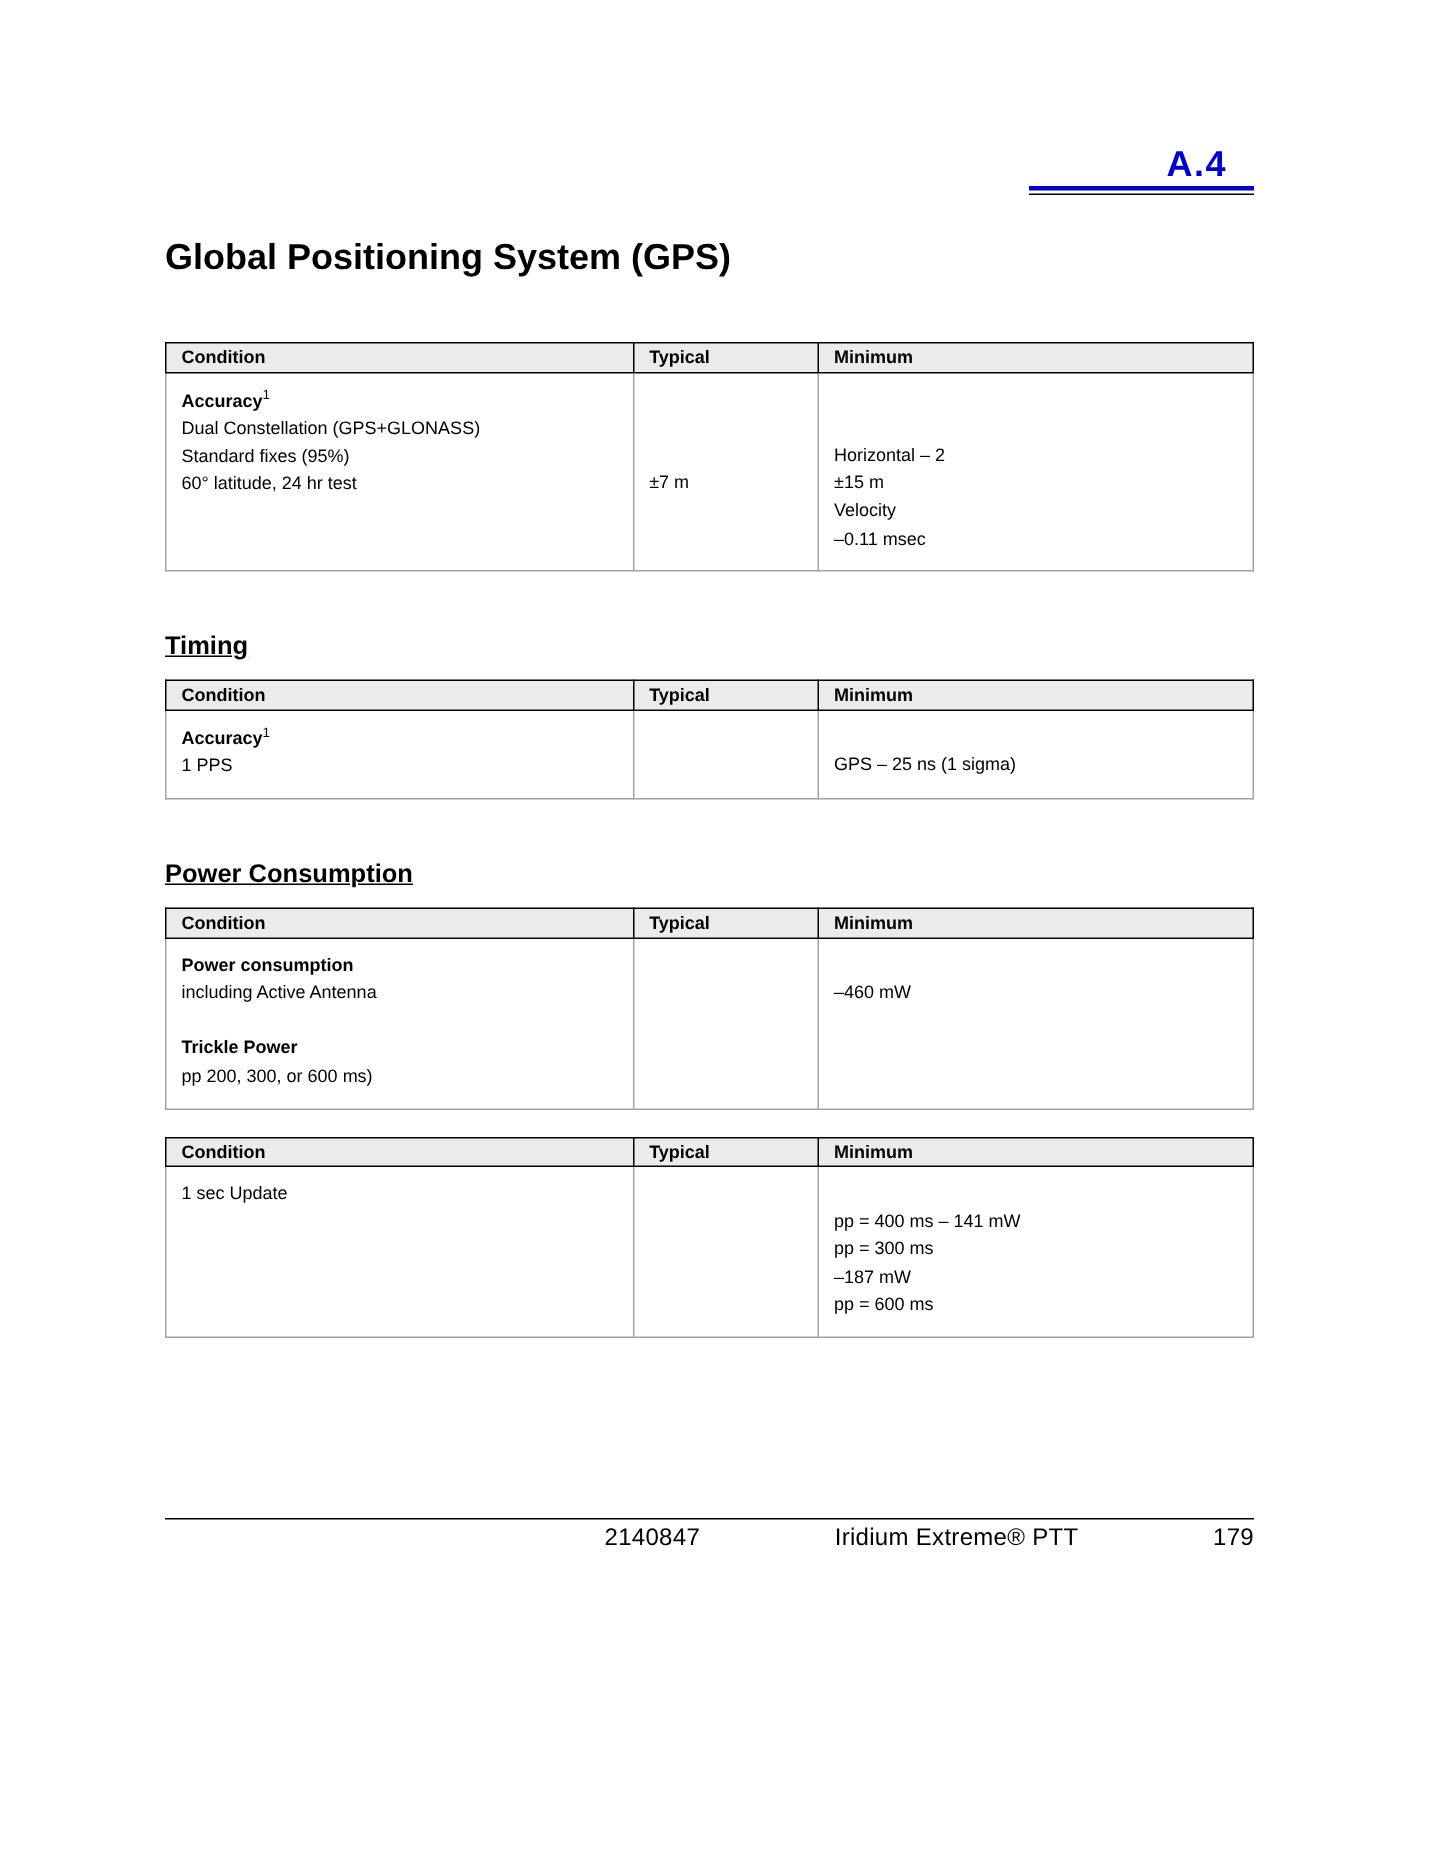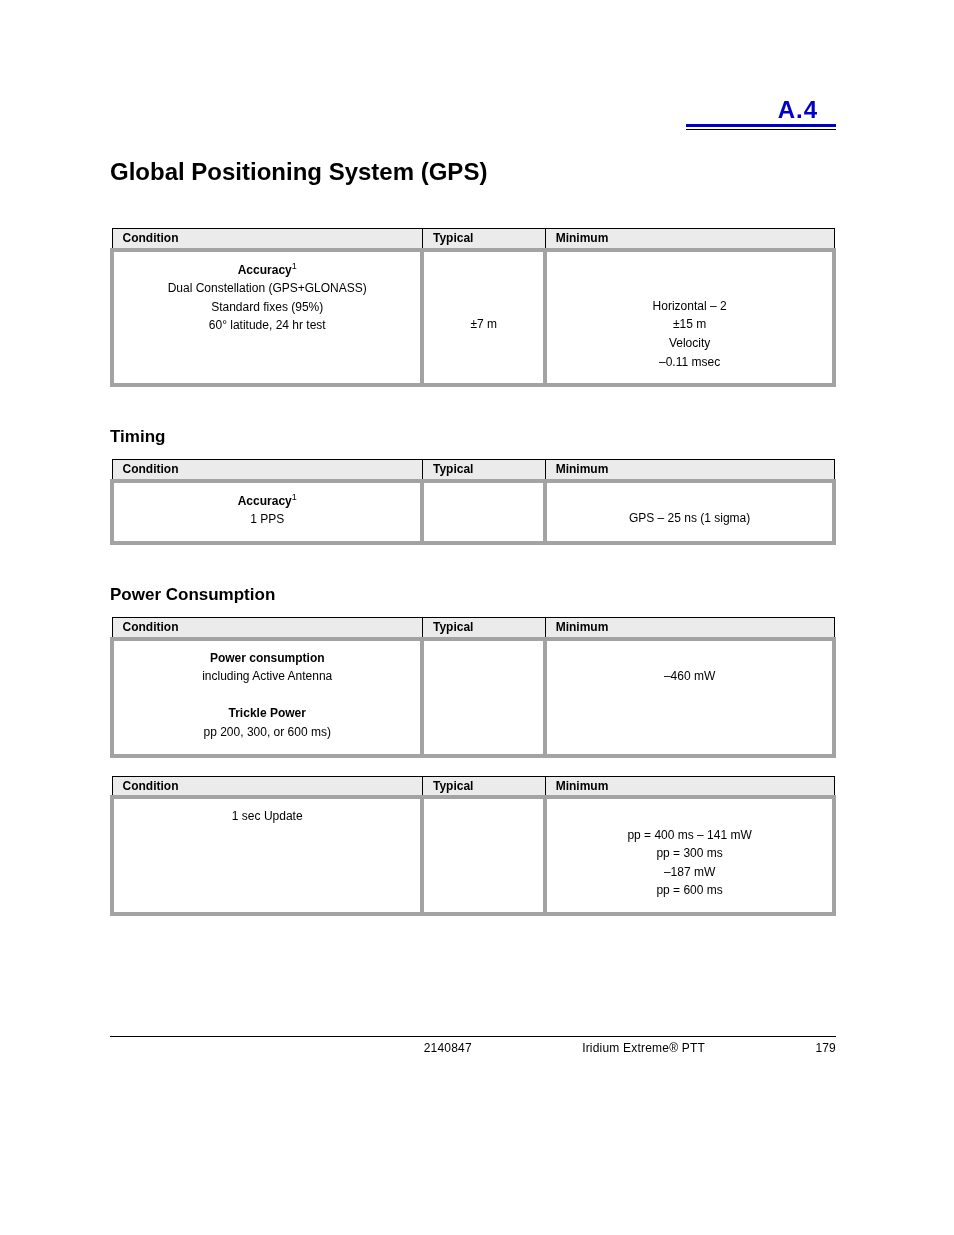--- a/index.html
+++ b/index.html
@@ -45,41 +45,41 @@
   .section-title {
     font-size: 24px;
     font-weight: 700;
     margin: 6px 0 42px 0;
   }
 
   .sub-heading {
     font-size: 17px;
     font-weight: 700;
     margin: 40px 0 12px 0;
+    text-decoration: underline;
   }
 
   table.spec {
     width: 100%;
     border-collapse: collapse;
     font-size: 12px;
     line-height: 1.55;
   }
   table.spec th {
     background: #ecebeb;
     font-weight: 700;
     text-align: left;
     padding: 0 10px;
     border: 1px solid #000;
     vertical-align: middle;
   }
   table.spec td {
-    border: 4px solid #a3a3a3;
+    border: 1px solid #a3a3a3;
     padding: 8px 10px 12px 10px;
     vertical-align: top;
-    text-align: center;
   }
   .col-cond { width: 43%; }
   .col-typ  { width: 17%; }
   .col-min  { width: 40%; }
 
   .footnote {
     font-size: 11px;
     margin-top: 6px;
   }
 
@@ -88,21 +88,21 @@
     margin-bottom: 2px;
   }
   .row-sub {
     display: block;
   }
   .super { vertical-align: super; font-size: 9px; }
 
   .footer {
     display: flex;
     justify-content: space-between;
-    font-size: 12px;
+    font-size: 16px;
     border-top: 1px solid #000;
     margin-top: 120px;
     padding-top: 4px;
     letter-spacing: 0.2px;
   }
   .footer > div { white-space: nowrap; }
 
 </style>
 </head>
 <body>

